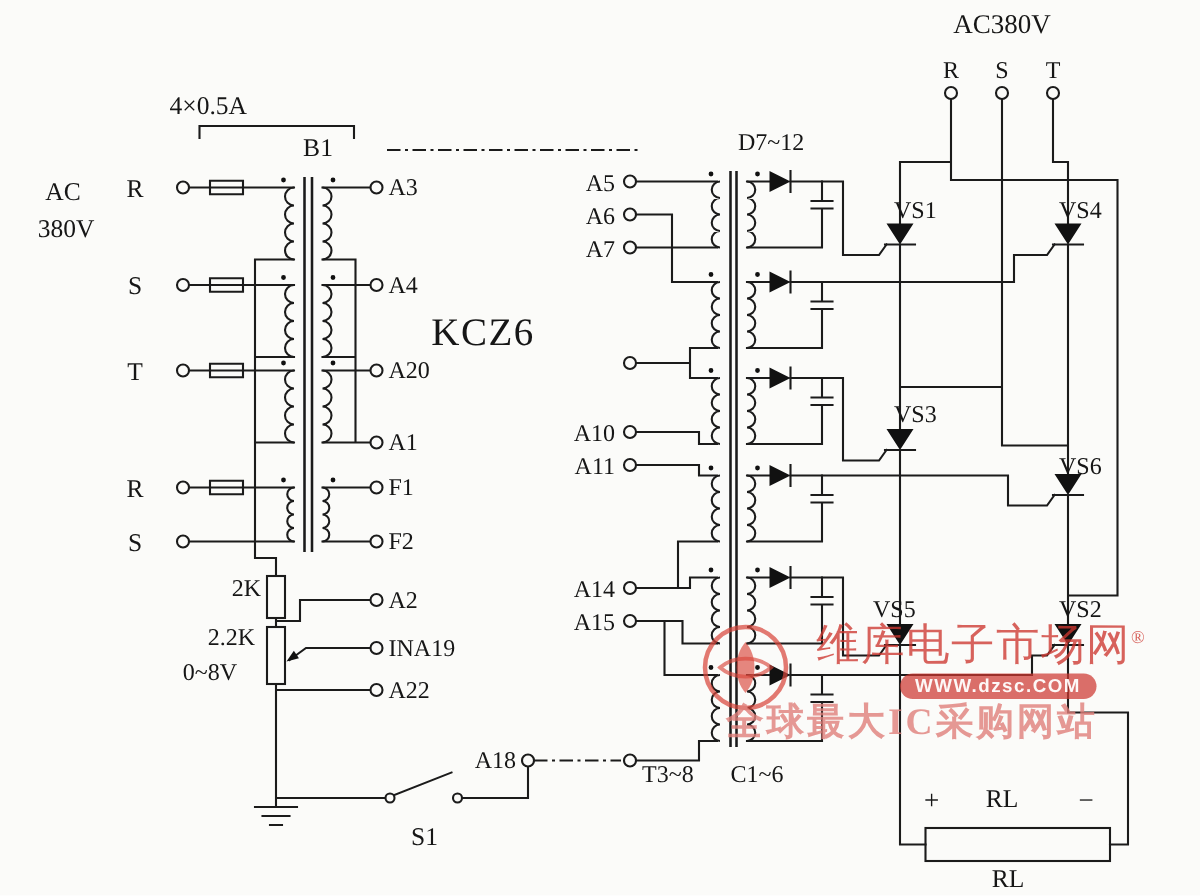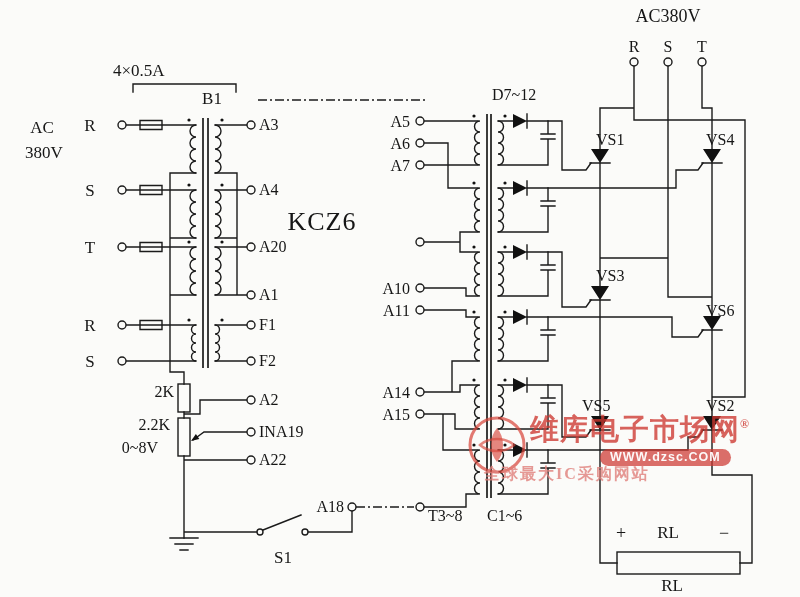--- a/index.html
+++ b/index.html
@@ -8,27 +8,27 @@
   svg{position:absolute;left:0;top:0;}
   svg text{fill:#161616;font-family:"Liberation Serif","DejaVu Serif",serif;}
   .t16{font-size:16px}.t17{font-size:17px}.t18{font-size:18px}.t26{font-size:26px;letter-spacing:1px}
   .wire{stroke:#1b1b1b;stroke-width:1.4;fill:none;stroke-linecap:square}
   .core{stroke:#1b1b1b;stroke-width:1.7;fill:none}
   .sym{stroke:#1b1b1b;stroke-width:1.4;fill:none}
   .blk{fill:#111;stroke:none}
   .node{stroke:#1b1b1b;stroke-width:1.4;fill:#fbfbf9}
   .dash{stroke:#1b1b1b;stroke-width:1.3;fill:none;stroke-dasharray:9 3 2 3}
   .wm{position:absolute;left:460px;top:406px;width:316px;height:100px;}
-  .wm-brand{position:absolute;left:70px;top:4px;font-size:29px;font-weight:bold;
+  .wm-brand{position:absolute;left:84px;top:4px;font-size:29px;font-weight:normal;
             color:rgba(205,55,48,.78);letter-spacing:1px;white-space:nowrap;}
   .wm-brand sup{font-size:12px;}
   .wm-url{position:absolute;left:140px;top:43px;background:rgba(205,55,48,.72);
           color:rgba(255,255,255,.95);font-size:12.5px;font-weight:bold;letter-spacing:1px;
           padding:1px 10px 2px;border-radius:9px;font-family:"Liberation Sans",sans-serif;white-space:nowrap;text-align:right;}
-  .wm-slogan{position:absolute;left:24px;top:58px;font-size:16px;font-weight:bold;
+  .wm-slogan{position:absolute;left:24px;top:58px;font-size:25px;font-weight:bold;
              color:rgba(224,128,122,.8);letter-spacing:2px;white-space:nowrap;}
   .wm-logo{position:absolute;left:6px;top:8px;}
 </style>
 </head>
 <body>
 
 <div class="stage">
 <svg width="800" height="597" viewBox="0 0 800 597">
 
   <g>

